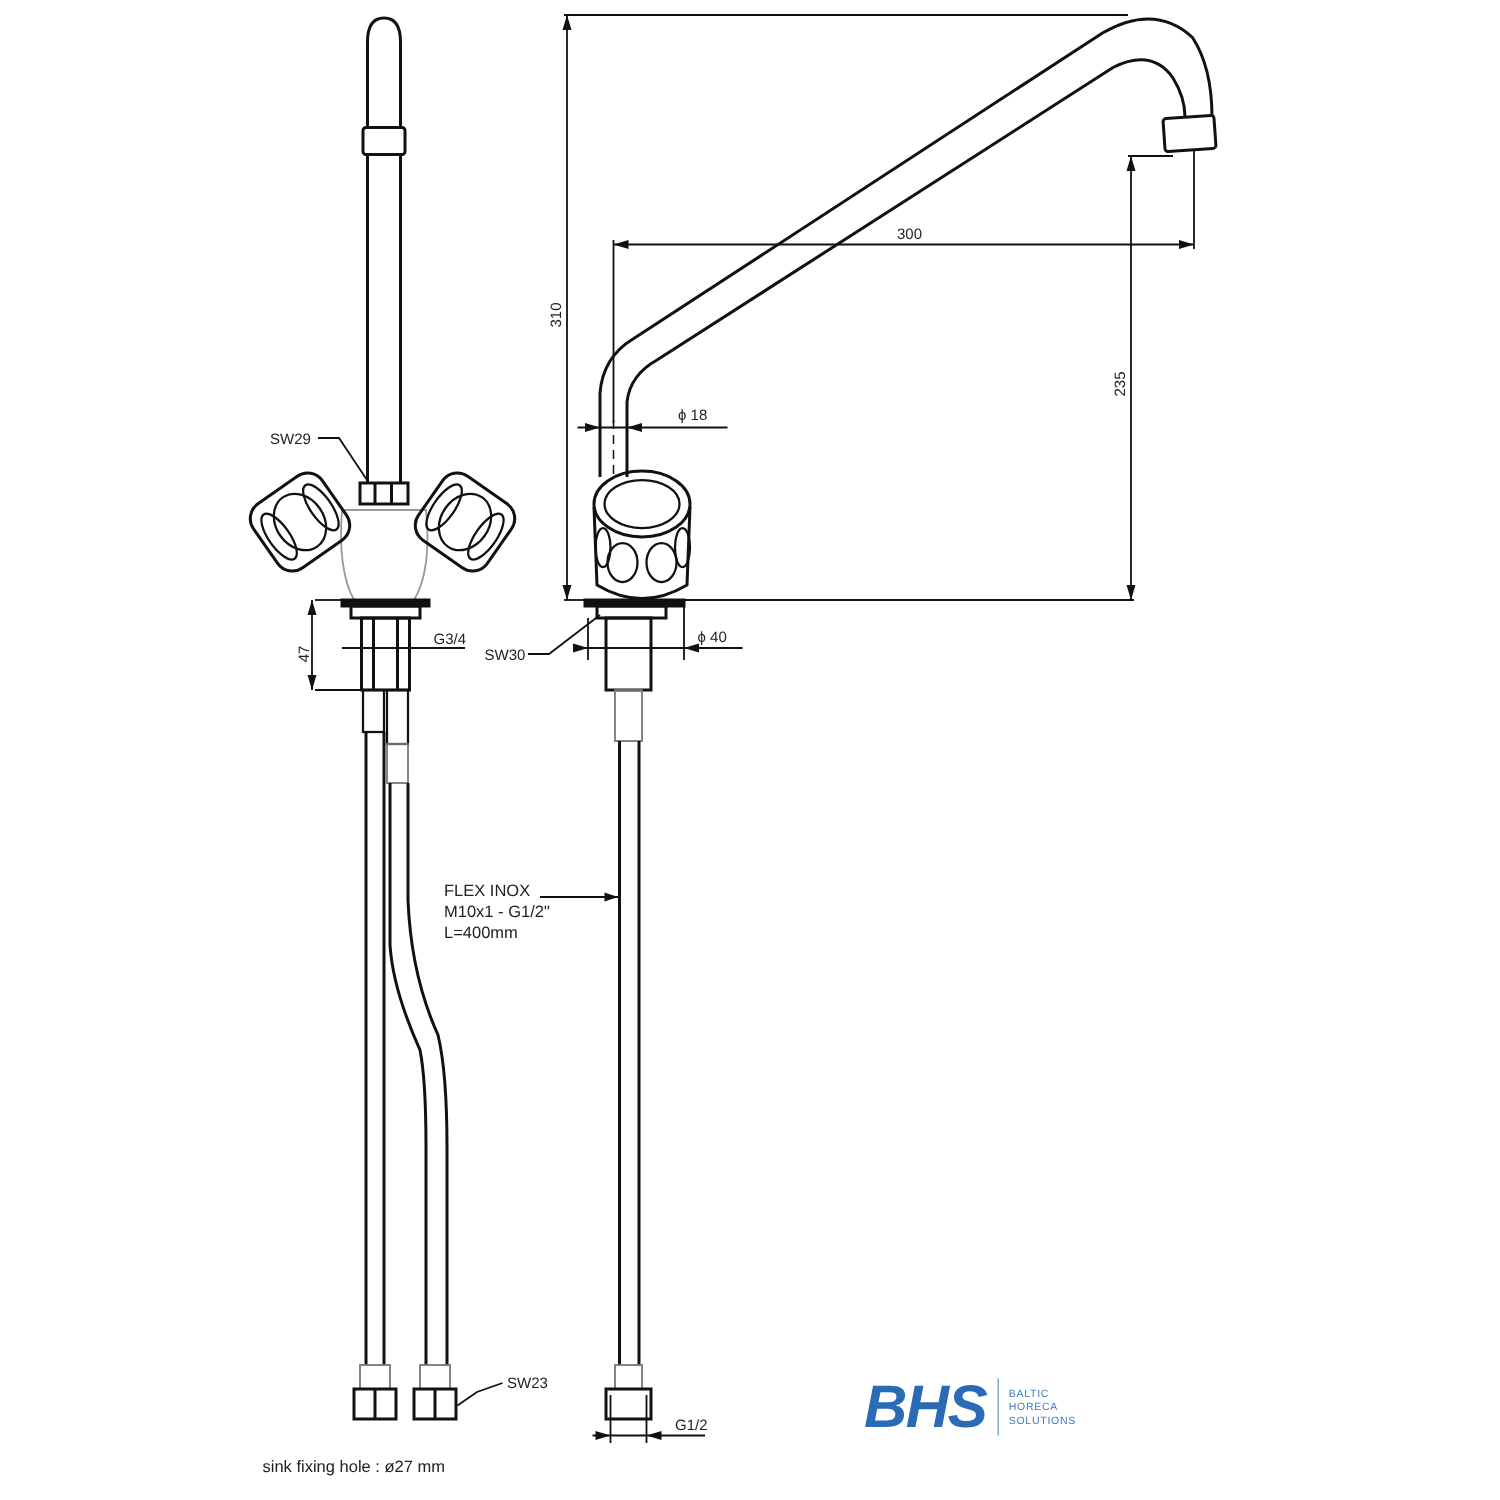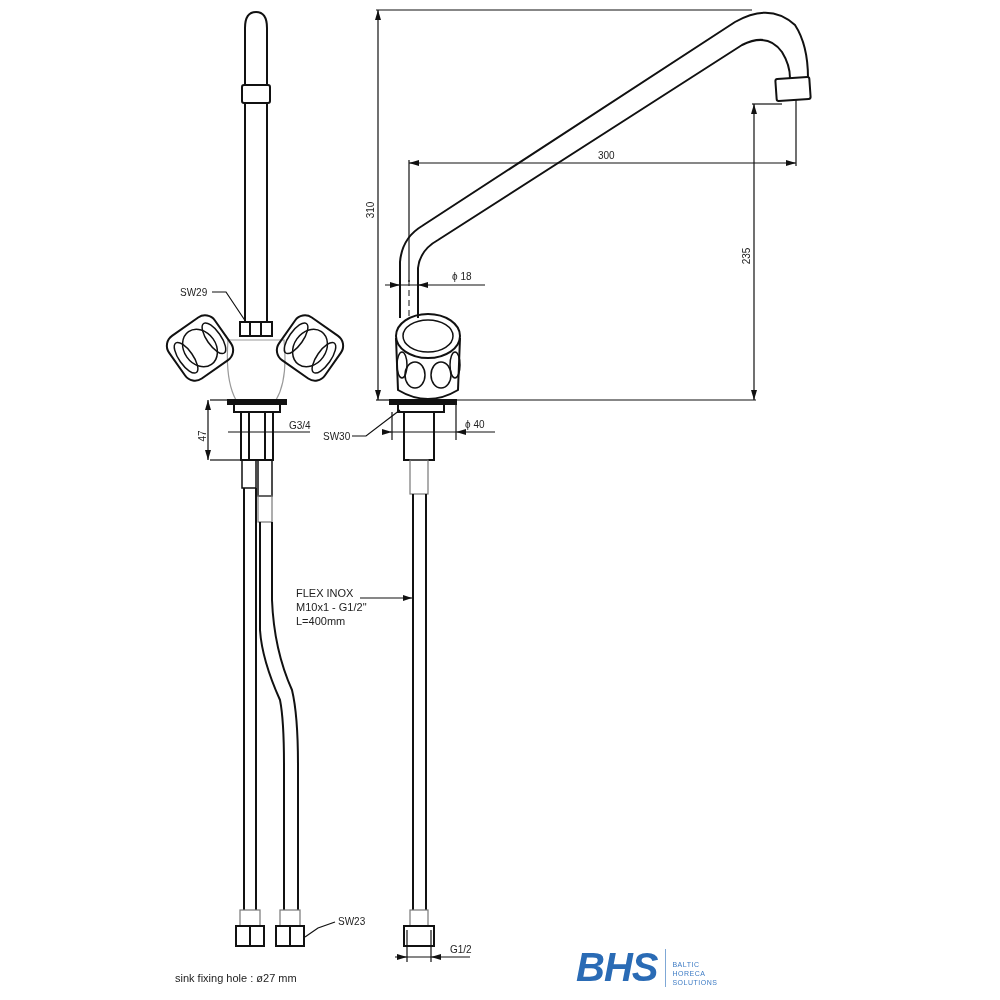--- a/index.html
+++ b/index.html
@@ -1,20 +1,20 @@
 <!DOCTYPE html>
 <html><head>
 <meta charset="utf-8">
 <style>
   html, body { margin:0; padding:0; background:#ffffff; }
   body { width:1000px; height:1000px; position:relative; overflow:hidden; font-family:"Liberation Sans", sans-serif; }
   svg.drawing { position:absolute; left:0; top:0; width:1000px; height:1000px; }
   .lbl { font-family:"Liberation Sans Narrow","Liberation Sans", sans-serif; font-size:10px; fill:#222; }
   .lbl-lg { font-size:11px; }
-  .logo { position:absolute; left:576px; top:947px; display:flex; align-items:flex-end; }
+  .logo { position:absolute; left:576px; top:918px; display:flex; align-items:center; }
   .logo-mark { font-family:"Liberation Sans", sans-serif; font-weight:bold; font-style:italic; font-size:40px; color:#2a6bb5; letter-spacing:-1px; line-height:40px; }
   .logo-sep { width:1px; height:38px; background:#7fa8d6; margin:0 6px 0 8px; }
   .logo-text { font-family:"Liberation Sans", sans-serif; font-size:7px; line-height:9px; color:#3d7bc4; letter-spacing:0.5px; }
   .note { position:absolute; left:175px; top:972px; font-size:11px; color:#222; font-family:"Liberation Sans", sans-serif; }
 </style>
 </head>
 <body>
 
 <svg class="drawing" viewBox="0 0 1000 1000" xmlns="http://www.w3.org/2000/svg">
   <g fill="none" stroke="#111" stroke-width="2">

